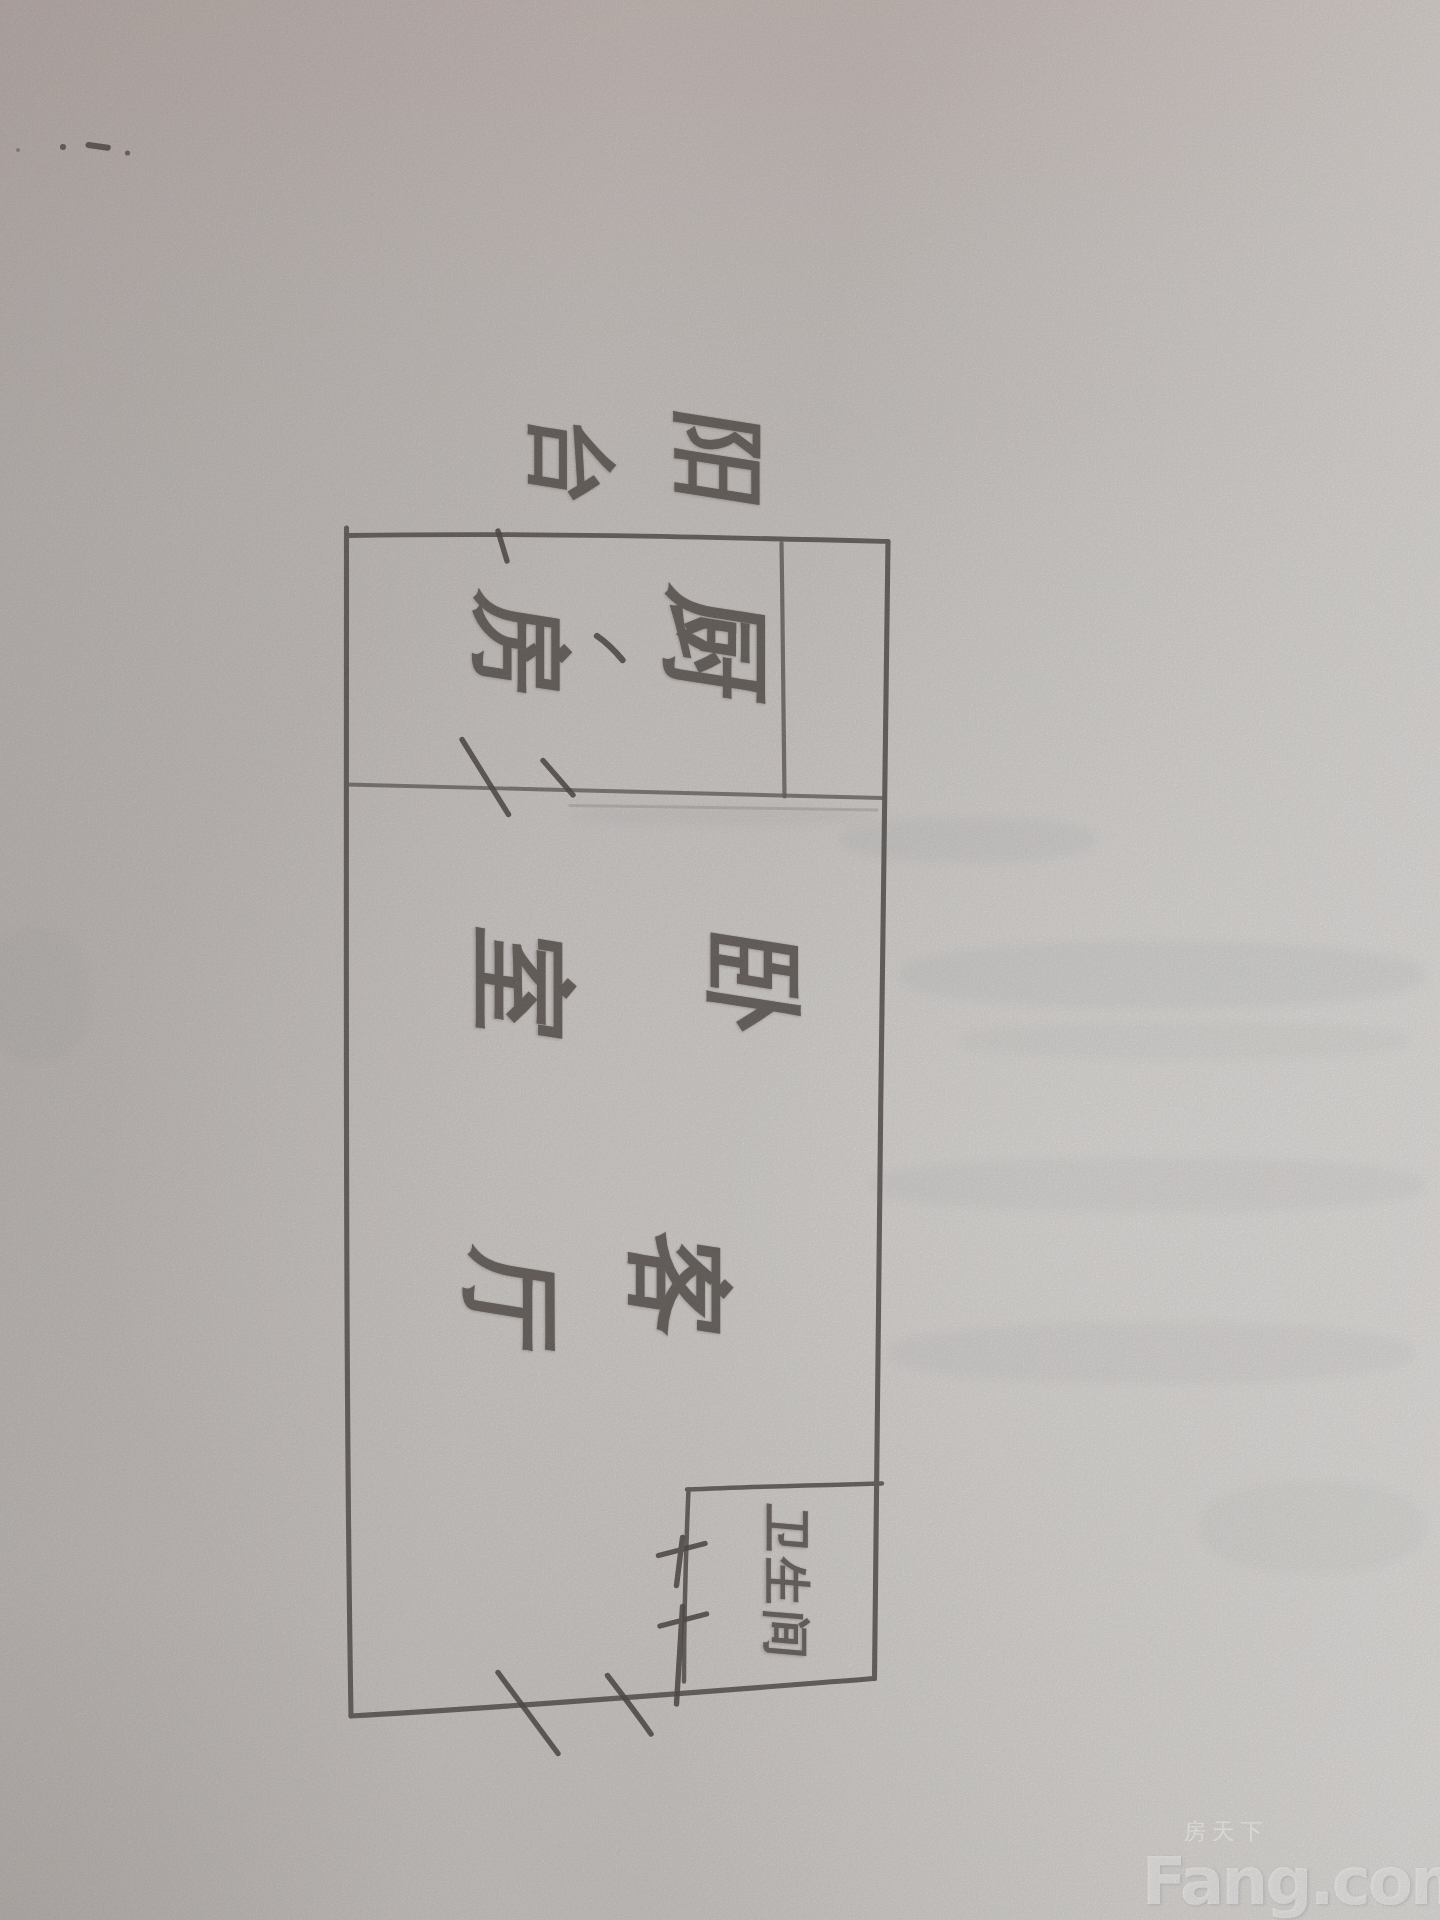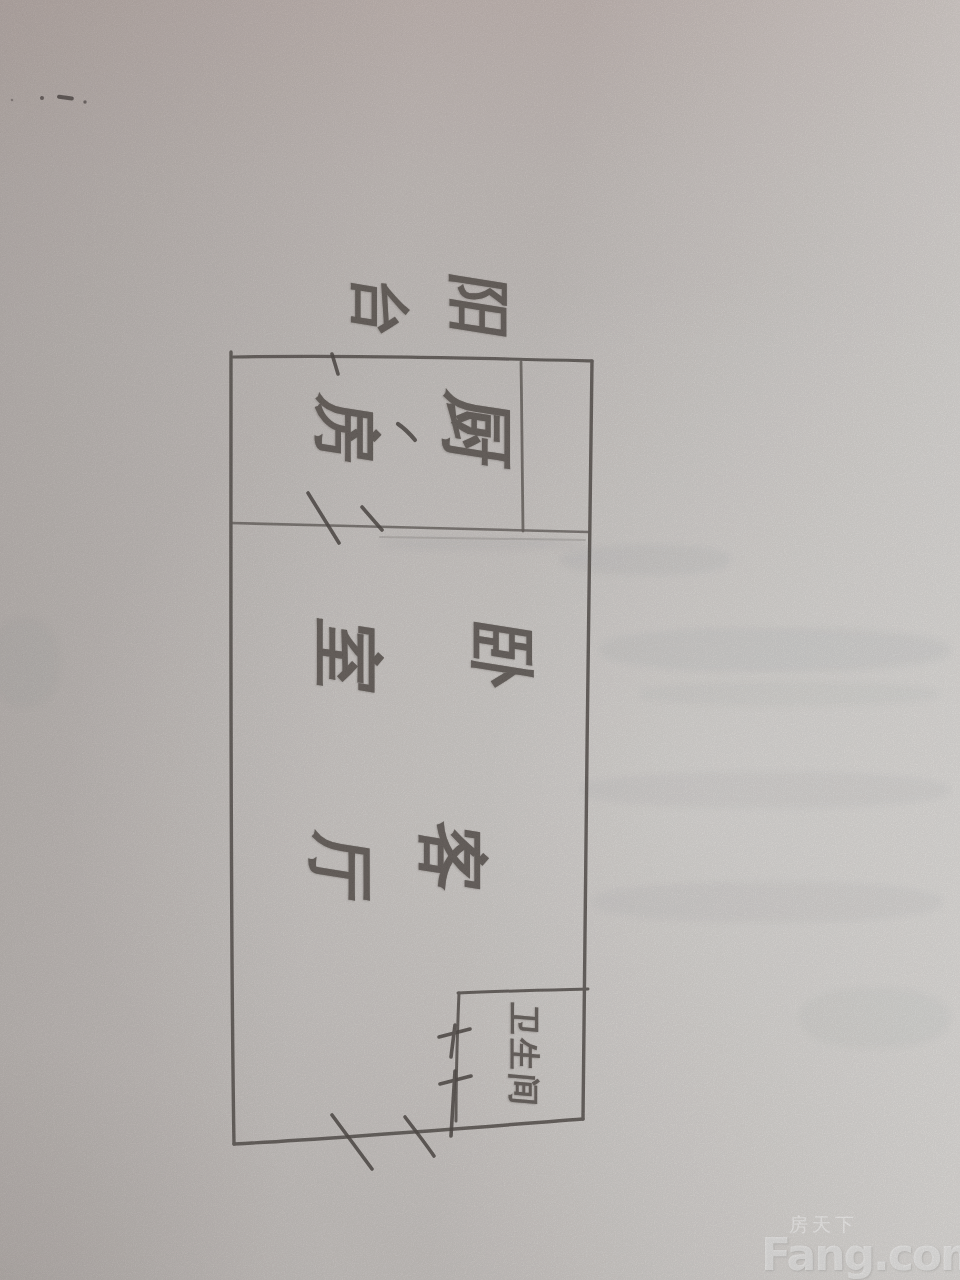--- a/index.html
+++ b/index.html
@@ -43,21 +43,21 @@
   .s2{left:600px;top:628px;width:350px;height:44px;}
   .s3{left:640px;top:682px;width:300px;height:24px;background:rgba(104,110,126,0.05);}
   .s4{left:580px;top:772px;width:370px;height:36px;background:rgba(104,110,126,0.06);}
   .s5{left:592px;top:882px;width:350px;height:40px;background:rgba(104,110,126,0.06);}
   .s6{left:800px;top:988px;width:150px;height:60px;background:rgba(104,110,126,0.05);}
   .s7{left:-10px;top:618px;width:70px;height:90px;background:rgba(104,110,126,0.05);}
   .s8{left:380px;top:538px;width:205px;height:12px;background:rgba(104,110,126,0.06);}
 
   
   .watermark{position:absolute;right:3px;bottom:10px;width:196px;height:58px;}
-  .wm-cn{position:absolute;top:0;left:28px;font-size:19px;font-weight:normal;
+  .wm-cn{position:absolute;top:0;left:28px;font-size:15px;font-weight:normal;
          letter-spacing:4px;color:rgba(255,255,255,0.55);}
   .wm-en{position:absolute;bottom:-7px;left:0;font-size:44px;font-weight:800;
          letter-spacing:-2px;color:rgba(255,255,255,0.55);line-height:1;
          text-shadow:1px 1px 2px rgba(130,128,125,0.30);}
 </style>
 </head>
 <body>
 
 <div class="page">
 

